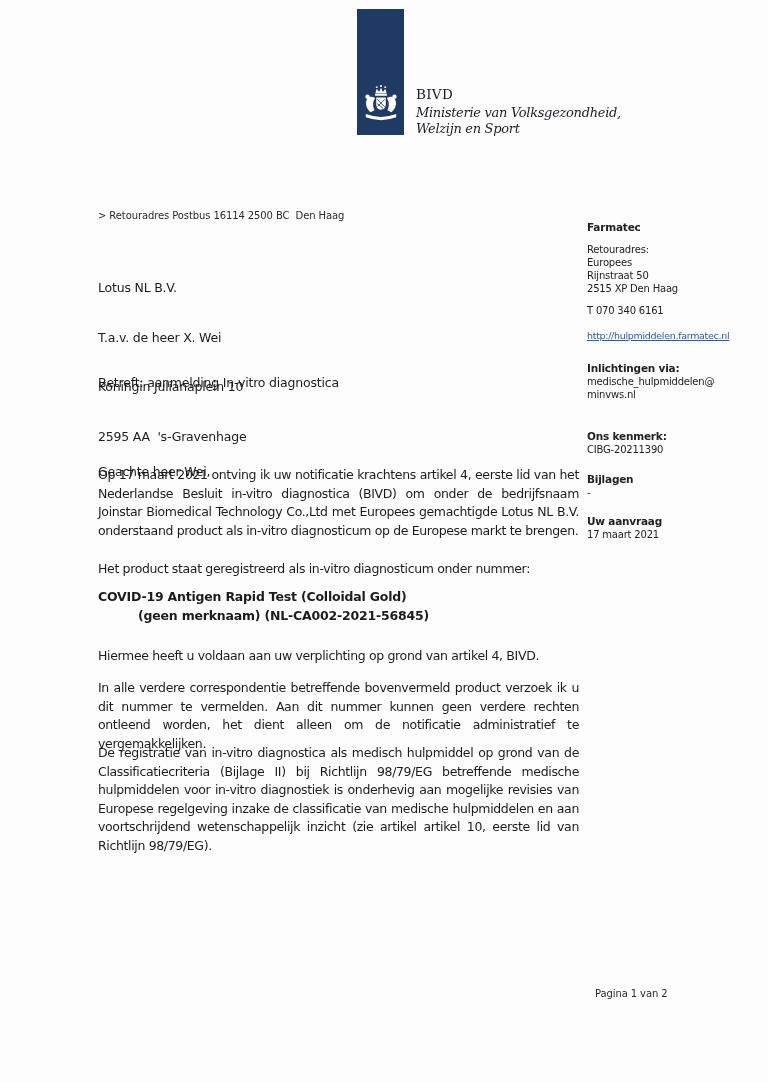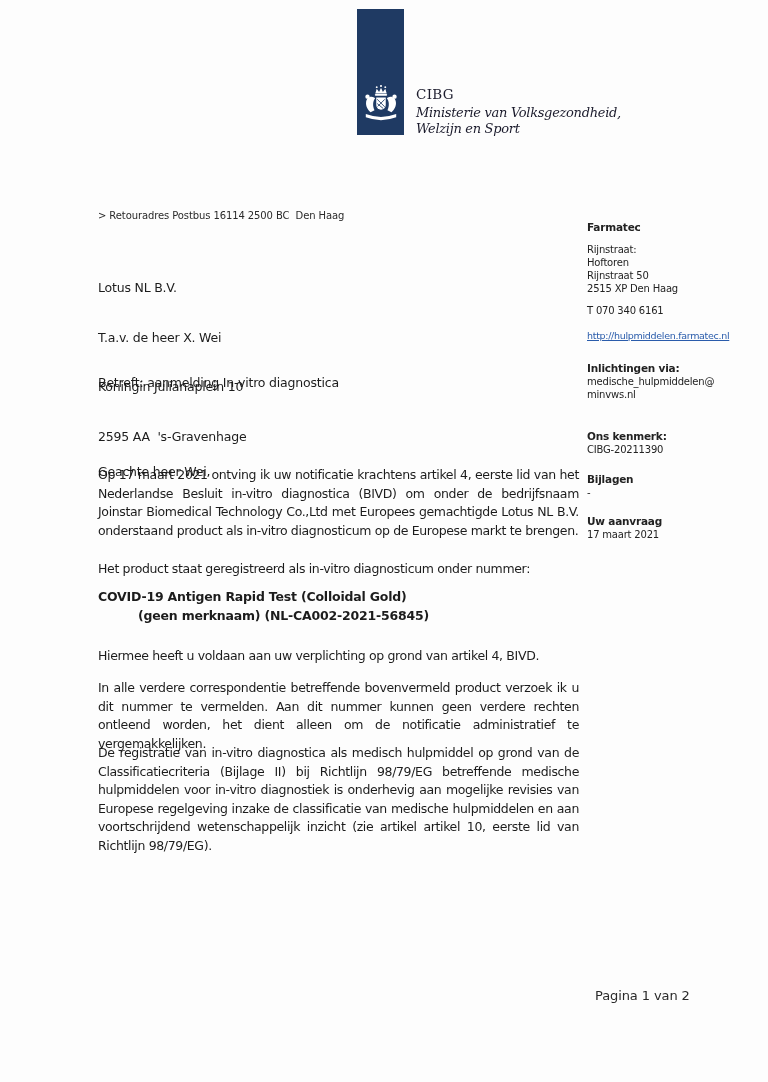--- a/index.html
+++ b/index.html
@@ -121,21 +121,21 @@
     font-size: 9.8px;
     letter-spacing: -0.25px;
     line-height: 15px;
     width: 150px;
   }
 
   
   .footer-page {
     position: absolute;
     left: 595px; top: 988px;
-    font-size: 13px;
+    font-size: 10px;
     letter-spacing: -0.1px;
     color: #2a2a2a;
   }
 </style>
 </head>
 <body>
 
 <div class="banner">
   <span>
     <svg width="38" height="42" viewBox="0 0 40 44" aria-hidden="true">
@@ -154,21 +154,21 @@
       </g>
       <g stroke="#1f3a63" stroke-width="0.9">
         <line x1="16" y1="16" x2="24" y2="24"></line>
         <line x1="16" y1="20.5" x2="22.5" y2="25.8"></line>
         <line x1="24" y1="16" x2="16.5" y2="23.5"></line>
       </g>
     </svg>
   </span>
 </div>
 <div class="logo-text">
-  <div class="logo-abbr">CIBG</div>
+  <div class="logo-abbr">BIVD</div>
   <div class="logo-ministry">Ministerie van Volksgezondheid,</div>
   <div class="logo-ministry">Welzijn en Sport</div>
 </div>
 
 <div class="return-address">&gt; Retouradres Postbus 16114 2500 BC  Den Haag</div>
 
 <div class="recipient">
   <div>Lotus NL B.V.</div>
   <div>T.a.v. de heer X. Wei</div>
   <div>Koningin Julianaplein 10</div>
@@ -193,22 +193,22 @@
 <div class="para p3">Hiermee heeft u voldaan aan uw verplichting op grond van artikel 4, BIVD.</div>
 
 <div class="para p4 just">In alle verdere correspondentie betreffende bovenvermeld product verzoek ik u dit nummer te vermelden. Aan dit nummer kunnen geen verdere rechten ontleend worden, het dient alleen om de notificatie administratief te vergemakkelijken.</div>
 
 <div class="para p5 just">De registratie van in-vitro diagnostica als medisch hulpmiddel op grond van de Classificatiecriteria (Bijlage II) bij Richtlijn 98/79/EG betreffende medische hulpmiddelen voor in-vitro diagnostiek is onderhevig aan mogelijke revisies van Europese regelgeving inzake de classificatie van medische hulpmiddelen en aan voortschrijdend wetenschappelijk inzicht (zie artikel artikel 10, eerste lid van Richtlijn 98/79/EG).</div>
 
 <div class="sidebar">
   <div class="bold sb-dept">Farmatec</div>
 
   <div class="sb-visit">
-    <div>Rijnstraat:</div>
-    <div>Hoftoren</div>
+    <div>Retouradres:</div>
+    <div>Europees</div>
     <div>Rijnstraat 50</div>
     <div>2515 XP Den Haag</div>
   </div>
 
   <div class="sb-phone">T 070 340 6161</div>
 
   <div class="sb-link-wrap">
     <a href="#" class="sb-link">http://hulpmiddelen.farmatec.nl</a>
   </div>
 

